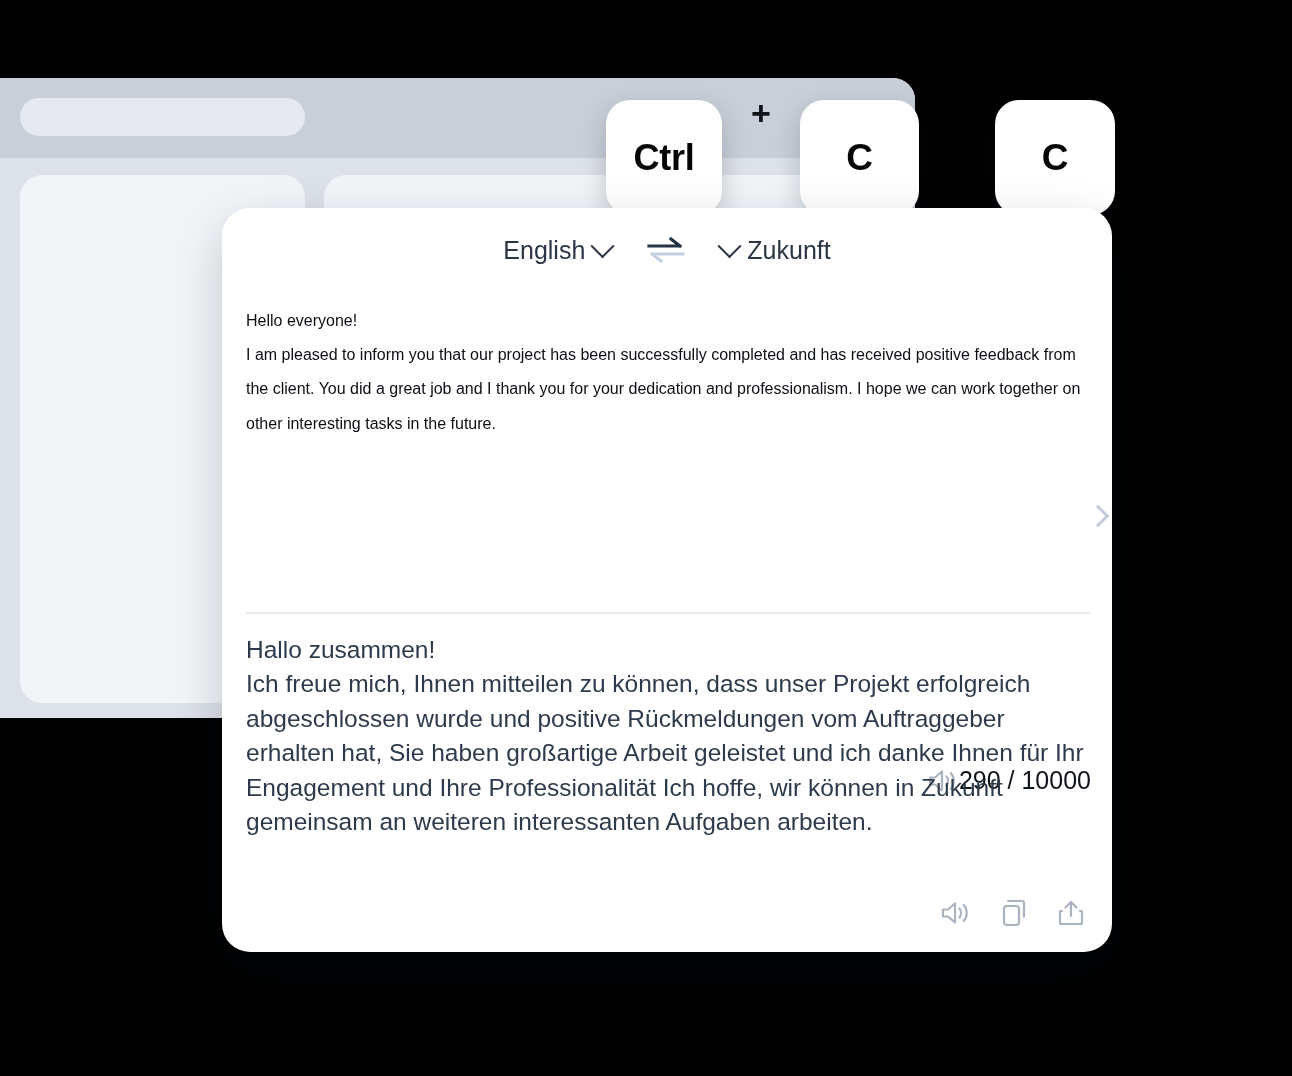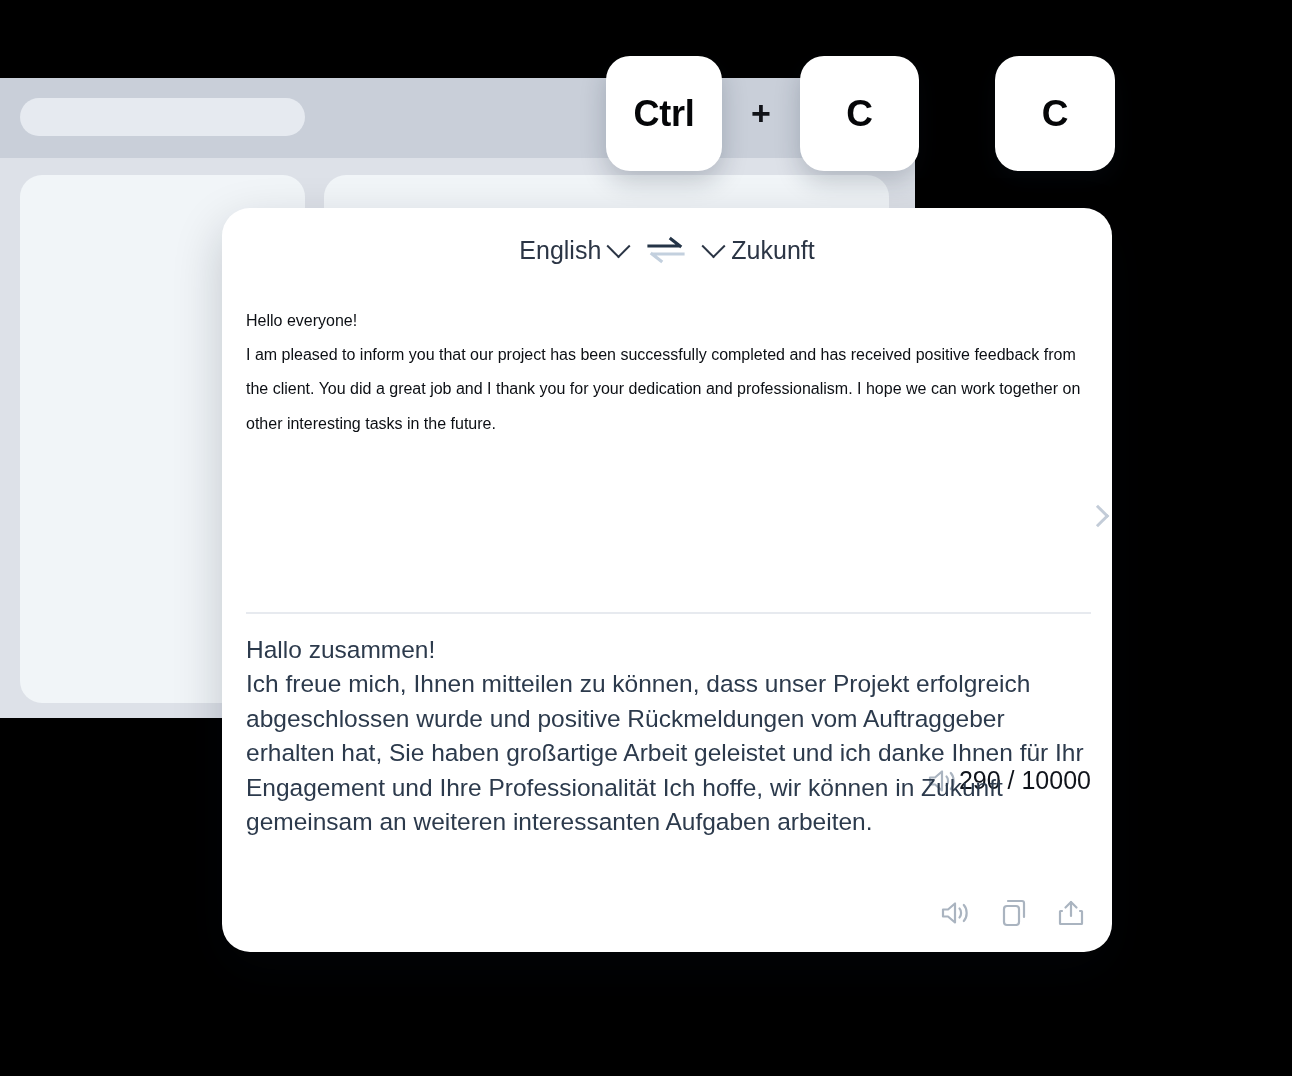--- a/index.html
+++ b/index.html
@@ -61,20 +61,21 @@
     background: #ffffff;
     border-radius: 24px;
     box-shadow: 0 10px 26px rgba(20,30,50,0.22);
     display: flex;
     align-items: center;
     justify-content: center;
     color: #050608;
     font-weight: bold;
     letter-spacing: -0.2px;
     user-select: none;
+    margin-top: 44px;
   }
   #key-ctrl { left: 606px; top: 56px;  width: 116px; height: 115px; font-size: 36px; }
   #key-c1   { left: 800px; top: 56px;  width: 119px; height: 115px; font-size: 37px; }
   #key-c2   { left: 995px; top: 56px;  width: 120px; height: 115px; font-size: 37px; }
   #key-plus {
     position: absolute;
     left: 722px; top: 56px;
     width: 78px; height: 115px;
     display: flex; align-items: center; justify-content: center;
     color: #111318;
@@ -97,21 +98,21 @@
   }
 
   #lang-bar {
     position: absolute;
     left: 0; top: 0;
     width: 100%;
     height: 84px;
     display: flex;
     align-items: center;
     justify-content: center;
-    gap: 18px;
+    gap: 34px;
   }
   .lang-select {
     display: flex;
     align-items: center;
     gap: 9px;
     font-size: 25px;
     color: #2b3545;
     cursor: pointer;
   }
   .chev {

